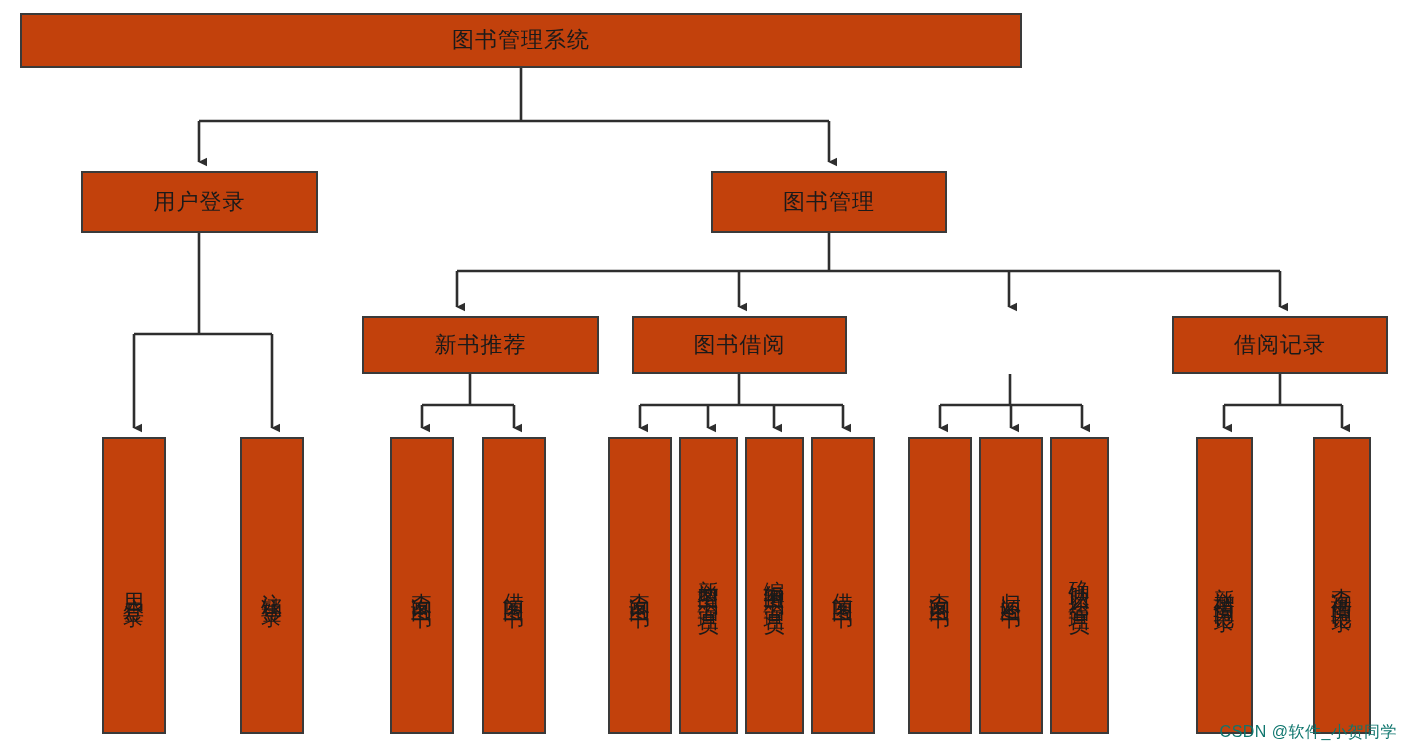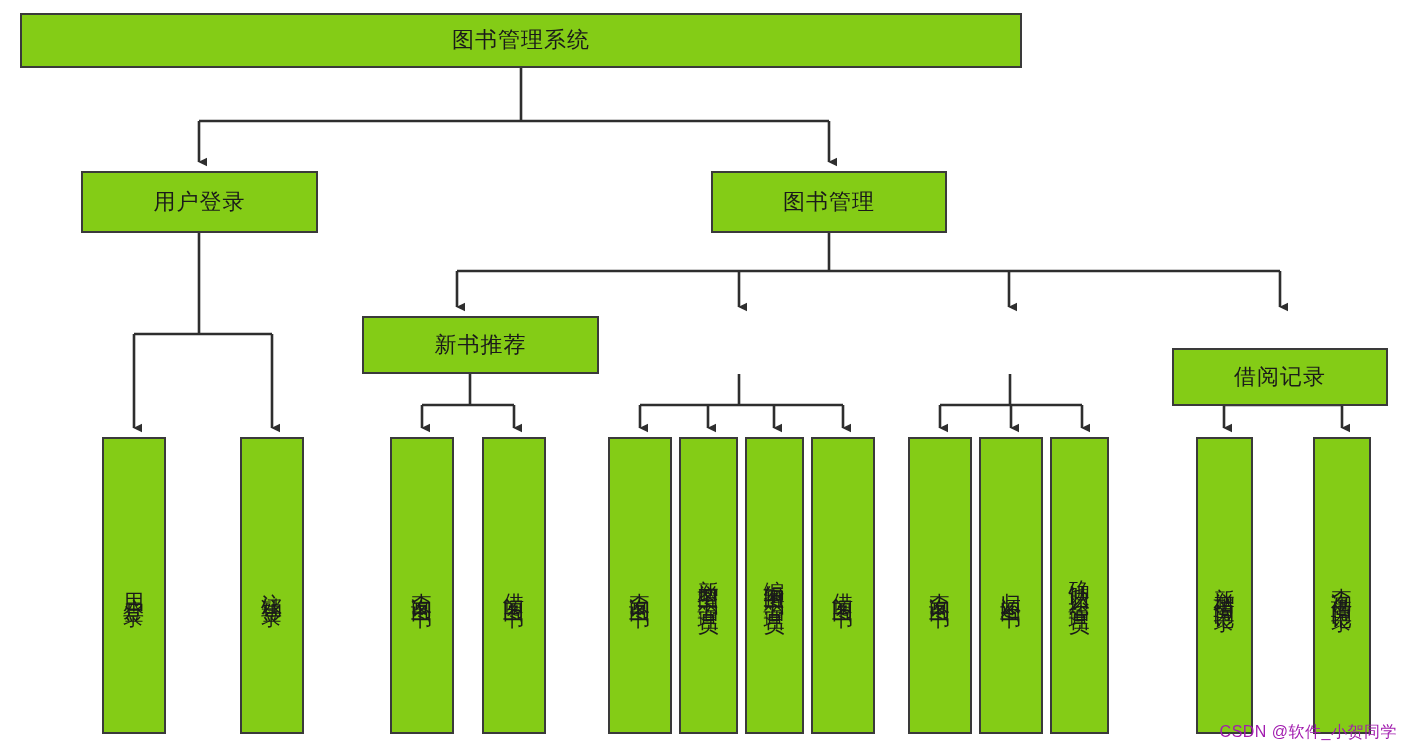--- a/index.html
+++ b/index.html
@@ -16,21 +16,21 @@
   }
   svg#wires{
     position:absolute;
     left:0; top:0;
     width:1405px; height:747px;
     pointer-events:none;
   }
   .node{
     position:absolute;
     box-sizing:border-box;
-    background:#84cc16;
+    background:#c2410c;
     border:2.5px solid #3a3a3a;
     display:flex;
     align-items:center;
     justify-content:center;
     color:#1a1a1a;
   }
   .node.horiz{
     font-size:22px;
     line-height:1.1;
     letter-spacing:1px;
@@ -51,21 +51,21 @@
   }
   .node.vert .lbl{
     writing-mode:vertical-rl;
     text-orientation:upright;
   }
   #watermark{
     position:absolute;
     right:8px;
     bottom:4px;
     font-size:16px;
-    color:#a21caf;
+    color:#0f766e;
     letter-spacing:0.5px;
     white-space:nowrap;
     user-select:none;
   }
 </style>
 </head>
 <body>
 
 <div id="stage">
 
@@ -128,23 +128,26 @@
   </div>
 
   <div class="node horiz" style="left:711px;top:171px;width:236px;height:62px;">
     <span class="lbl">图书管理</span>
   </div>
 
   <div class="node horiz" style="left:362px;top:316px;width:237px;height:58px;">
     <span class="lbl">新书推荐</span>
   </div>
 
-
-
-  <div class="node horiz" style="left:1172px;top:316px;width:216px;height:58px;margin-top:32px;">
+  <div class="node horiz" style="left:632px;top:316px;width:215px;height:58px;">
+    <span class="lbl">图书借阅</span>
+  </div>
+
+
+  <div class="node horiz" style="left:1172px;top:316px;width:216px;height:58px;">
     <span class="lbl">借阅记录</span>
   </div>
 
   <div class="node vert" style="left:102px;top:437px;width:64px;height:297px;">
     <span class="lbl">用户登录</span>
   </div>
 
   <div class="node vert" style="left:240px;top:437px;width:64px;height:297px;">
     <span class="lbl">注销登录</span>
   </div>

